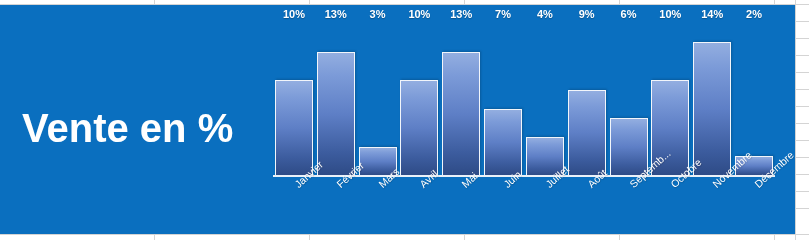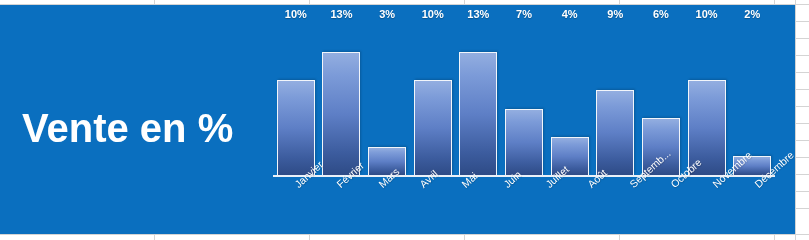--- a/index.html
+++ b/index.html
@@ -222,20 +222,25 @@
             <div class="bar" style="height: 37.5%;">
               <div class="bar-value">6%</div>
             </div>
           </div>
           <div class="bar-slot">
             <div class="bar" style="height: 62.5%;">
               <div class="bar-value">10%</div>
             </div>
           </div>
           <div class="bar-slot">
+            <div class="bar" style="height: 87.5%;">
+              <div class="bar-value">14%</div>
+            </div>
+          </div>
+          <div class="bar-slot">
             <div class="bar" style="height: 12.5%;">
               <div class="bar-value">2%</div>
             </div>
           </div>
         </div>
     </div>
 
     <div class="axis-line"></div>
 
     <div class="cat-labels">

